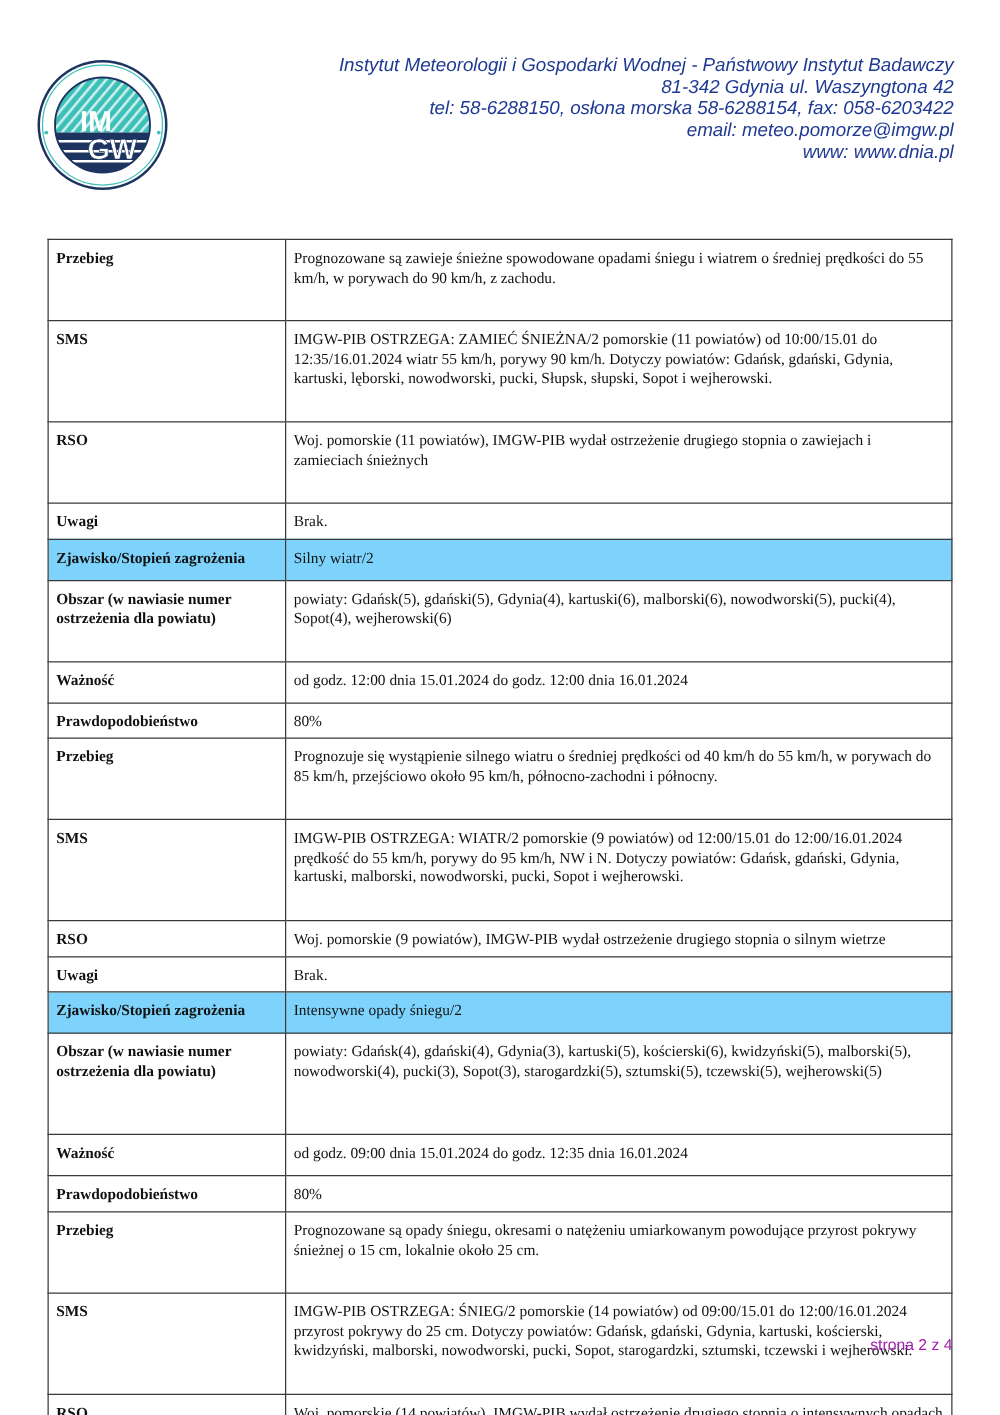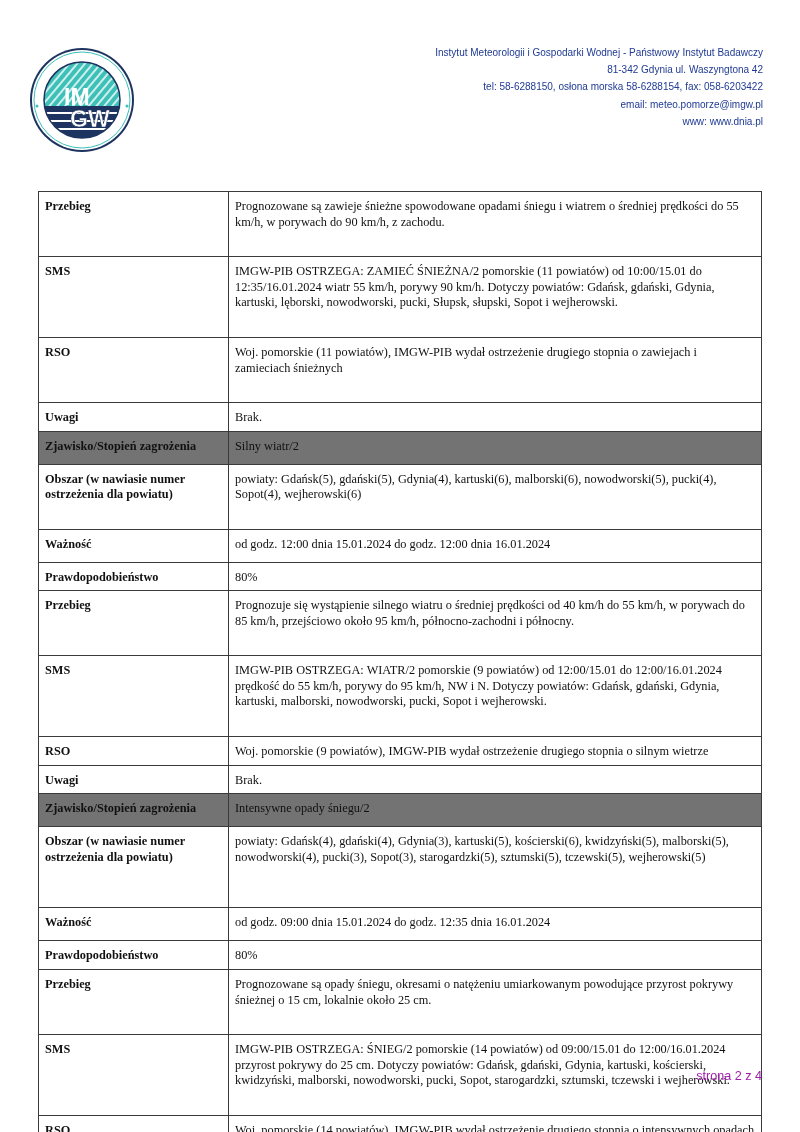--- a/index.html
+++ b/index.html
@@ -1,27 +1,27 @@
 <!DOCTYPE html>
 <html><head>
 <meta charset="utf-8">
 <style>
   html, body { margin: 0; padding: 0; background: #ffffff; }
   body { width: 800px; height: 1132px; position: relative; overflow: hidden; font-family: "Liberation Serif", serif; color: #111; }
 
   .logo { position: absolute; left: 28px; top: 46px; width: 108px; height: 108px; }
 
-  .header { position: absolute; right: 37px; top: 44px; text-align: right; font-family: "Liberation Sans", sans-serif; font-size: 10px; line-height: 17.2px; color: #1f3a93; }
+  .header { position: absolute; right: 37px; top: 44px; text-align: right; font-family: "Liberation Sans", sans-serif; font-size: 15px; line-height: 17.2px; color: #1f3a93; font-style: italic; }
   .header .bold { font-weight: bold; color: #1a2f8a; }
 
   table.warn { position: absolute; left: 38px; top: 191px; width: 724px; border-collapse: collapse; font-size: 12.3px; line-height: 15.6px; }
   table.warn td { border: 1px solid #3a3a3a; vertical-align: top; padding: 7px 6px 5px 6px; margin-left: 46px; }
   table.warn td.lbl { width: 177px; font-weight: bold; }
   table.warn td.val { }
-  tr.orange td { background: #737373; }
+  tr.orange td { background: #7dd3fc; }
   tr.r2 td { height: 52px; }
   tr.r3 td { height: 68px; }
   tr.rs td { height: 15px; }
   tr.rb td { height: 20px; }
 
   .footer { position: absolute; right: 38px; top: 1069px; font-family: "Liberation Sans", sans-serif; font-size: 12.6px; color: #a21caf; }
 </style>
 </head>
 <body>
 

